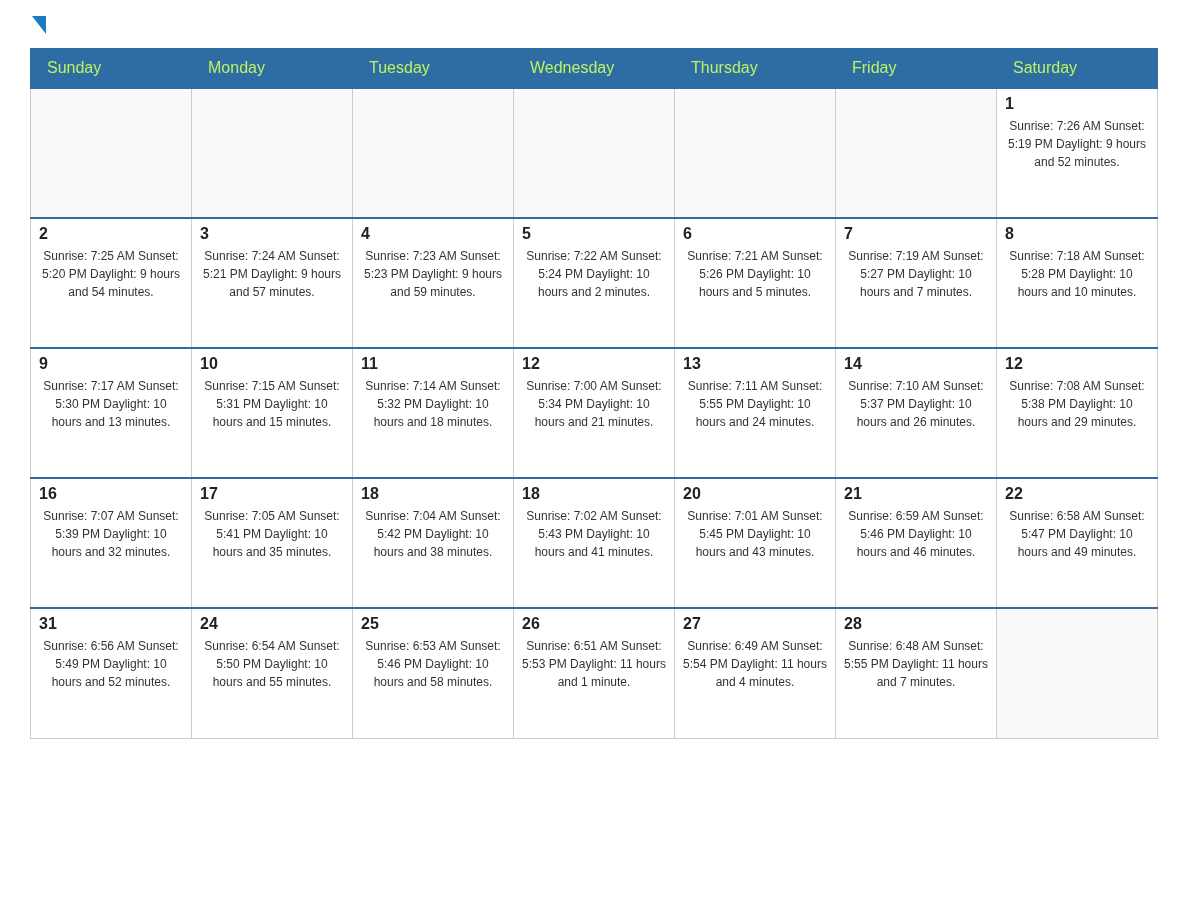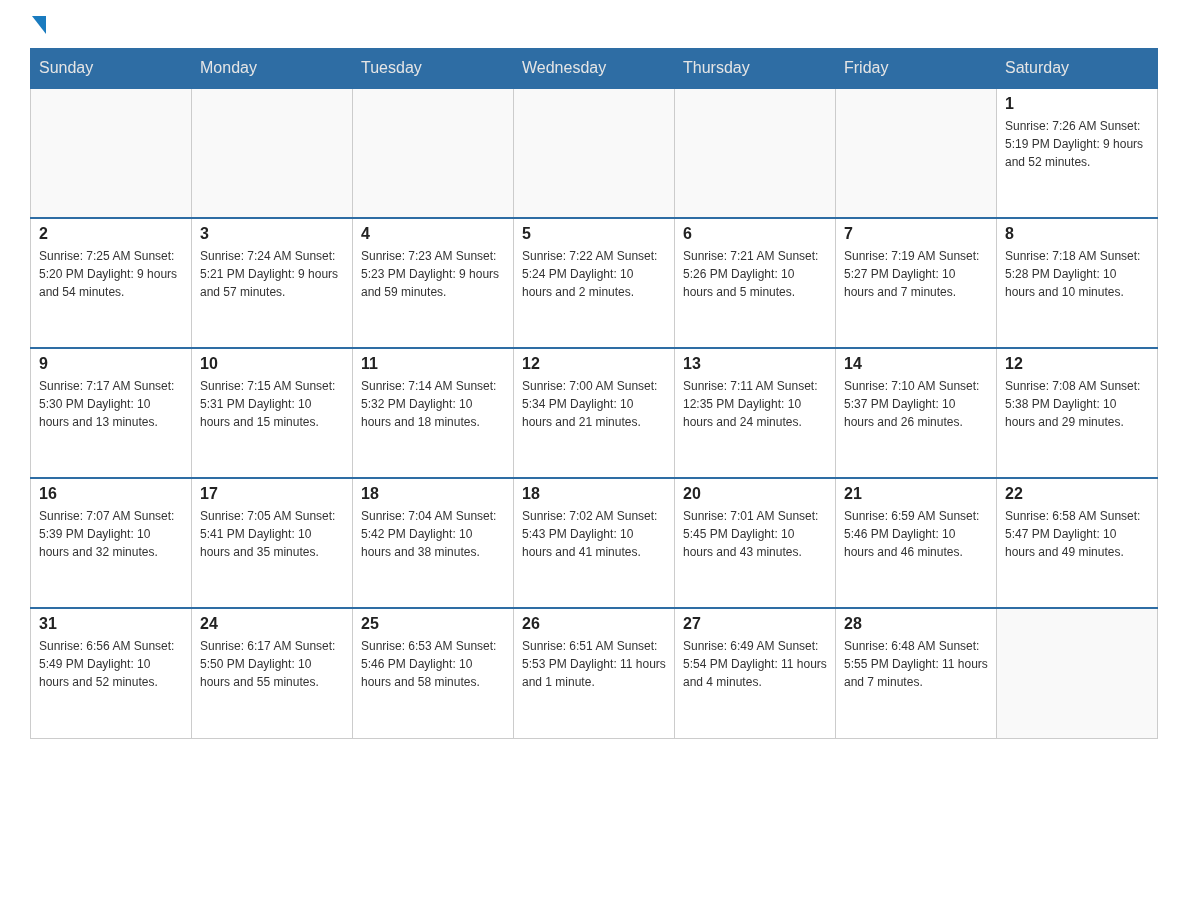--- a/index.html
+++ b/index.html
@@ -60,22 +60,22 @@
       color: #444;
       margin-top: 4px;
     }
     .calendar {
       width: 100%;
       border-collapse: collapse;
       margin-top: 10px;
     }
     .calendar th {
       background-color: #2e6da4;
-      color: #e5e5e5;
-      padding: 10px 8px;
+      color: #bef264;
+      padding: 10px 16px;
       font-size: 16px;
       font-weight: normal;
       text-align: left;
       border: 1px solid #2e6da4;
     }
     .calendar td {
       border: 1px solid #ccc;
       vertical-align: top;
       padding: 6px 8px;
       width: calc(100% / 7);
@@ -88,20 +88,21 @@
     .day-number {
       font-size: 16px;
       font-weight: bold;
       color: #222;
       margin-bottom: 4px;
     }
     .day-info {
       font-size: 12px;
       color: #333;
       line-height: 1.5;
+      text-align: center;
     }
     .week-row td {
       border-top: 2px solid #2e6da4;
     }
   </style>
 </head>
 <body>
 
 <div class="header">
   <div class="logo">
@@ -209,21 +210,21 @@
         </td>
         <td>
           <div class="day-number">12</div>
           <div class="day-info">Sunrise: 7:00 AM
 Sunset: 5:34 PM
 Daylight: 10 hours and 21 minutes.</div>
         </td>
         <td>
           <div class="day-number">13</div>
           <div class="day-info">Sunrise: 7:11 AM
-Sunset: 12:35 PM
+Sunset: 5:55 PM
 Daylight: 10 hours and 24 minutes.</div>
         </td>
         <td>
           <div class="day-number">14</div>
           <div class="day-info">Sunrise: 7:10 AM
 Sunset: 5:37 PM
 Daylight: 10 hours and 26 minutes.</div>
         </td>
         <td>
           <div class="day-number">12</div>
@@ -278,21 +279,21 @@
       </tr>
       <tr class="week-row">
         <td>
           <div class="day-number">31</div>
           <div class="day-info">Sunrise: 6:56 AM
 Sunset: 5:49 PM
 Daylight: 10 hours and 52 minutes.</div>
         </td>
         <td>
           <div class="day-number">24</div>
-          <div class="day-info">Sunrise: 6:17 AM
+          <div class="day-info">Sunrise: 6:54 AM
 Sunset: 5:50 PM
 Daylight: 10 hours and 55 minutes.</div>
         </td>
         <td>
           <div class="day-number">25</div>
           <div class="day-info">Sunrise: 6:53 AM
 Sunset: 5:46 PM
 Daylight: 10 hours and 58 minutes.</div>
         </td>
         <td>

